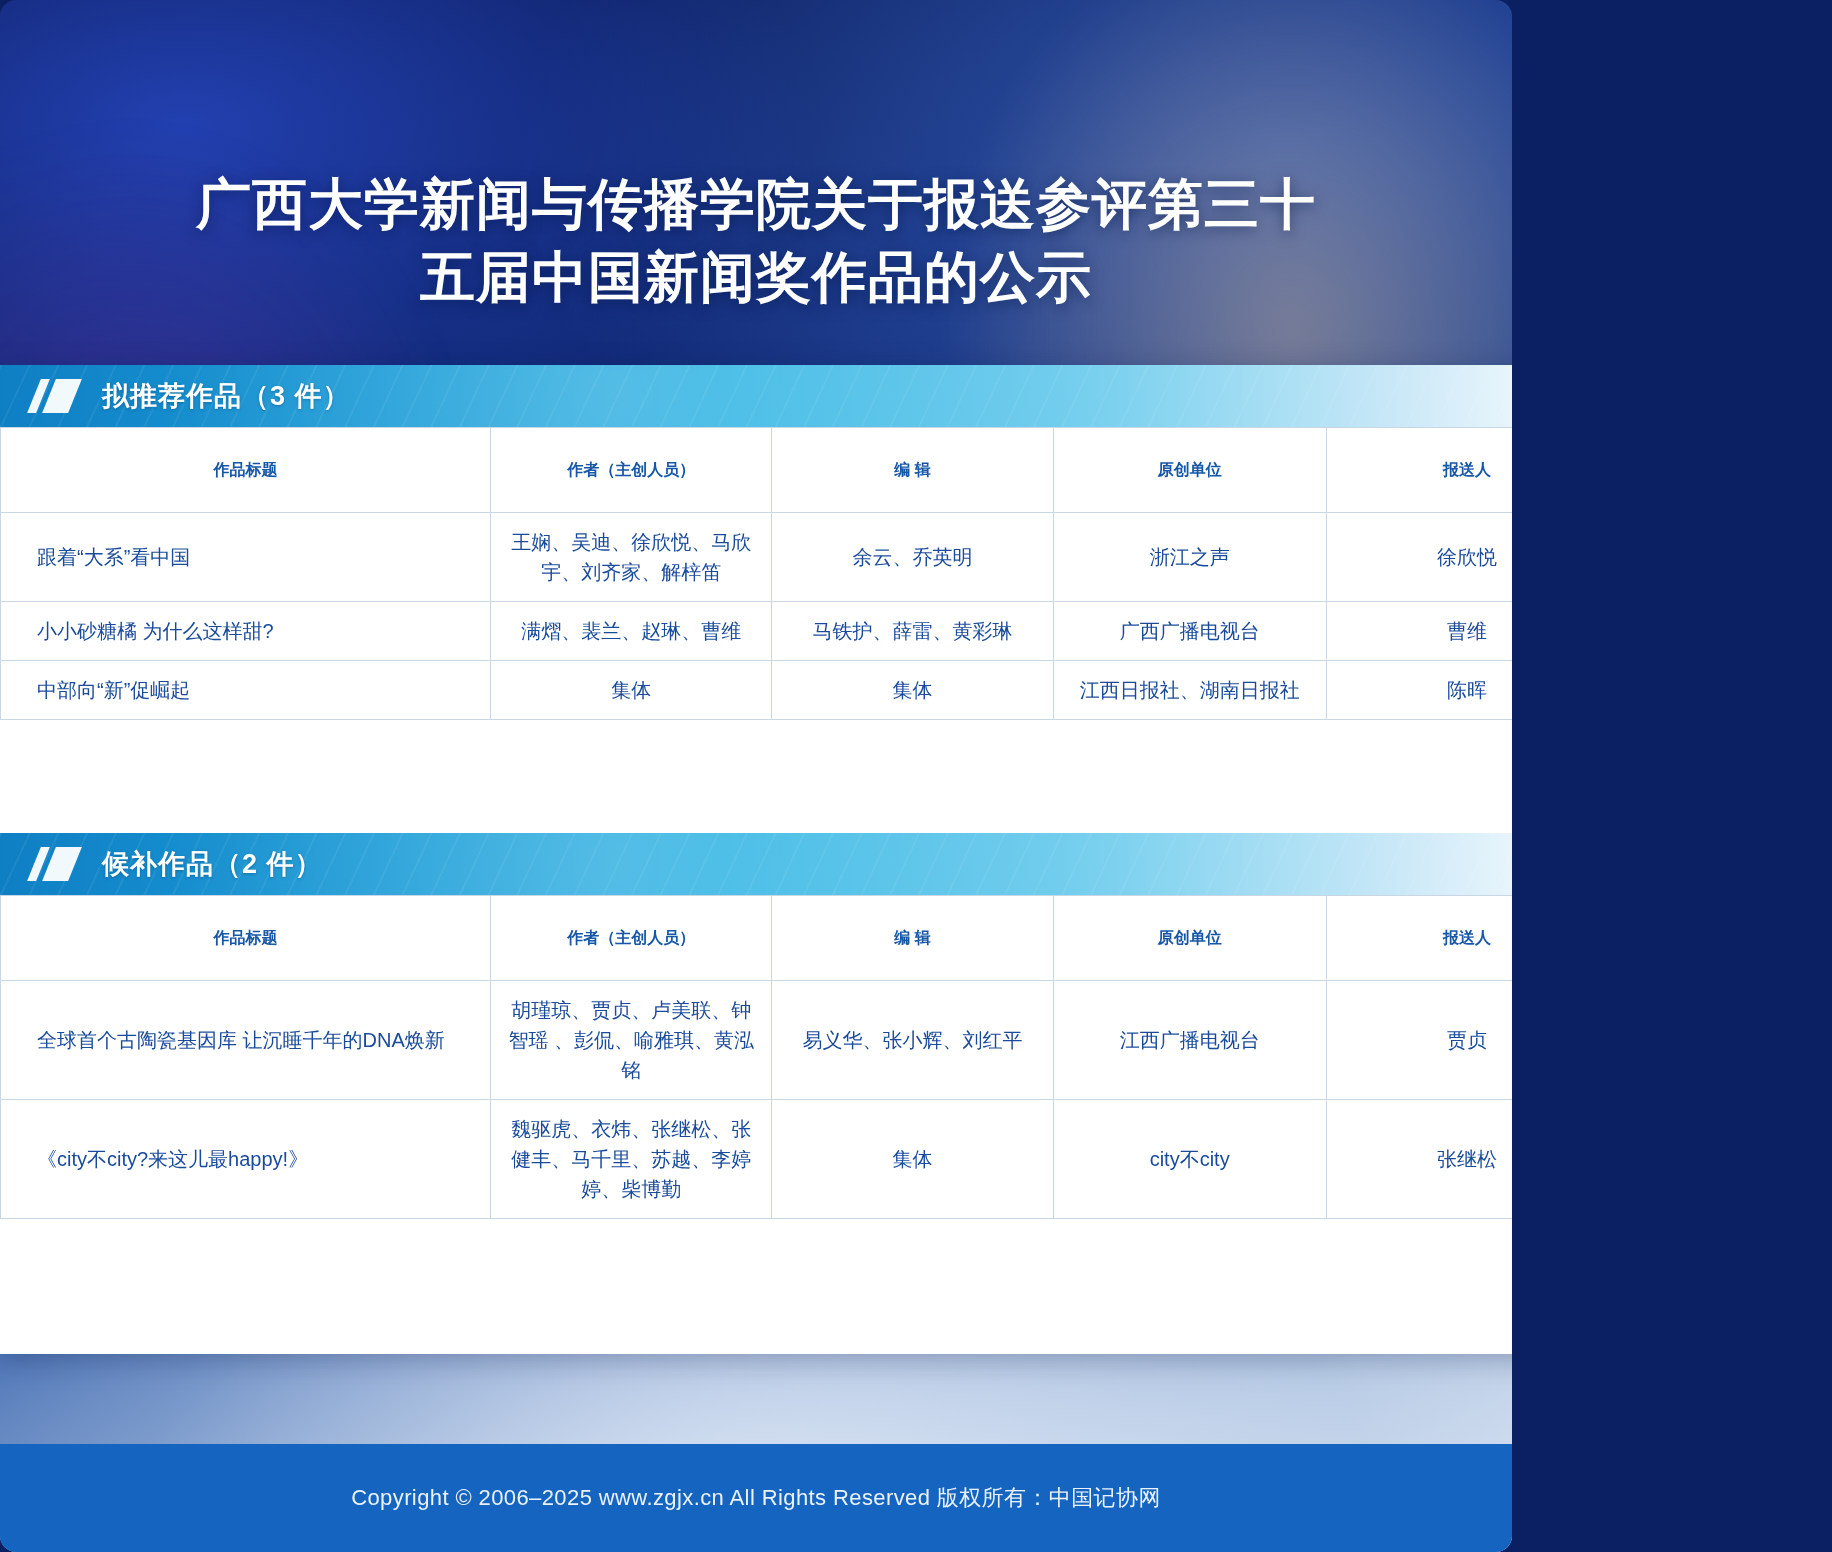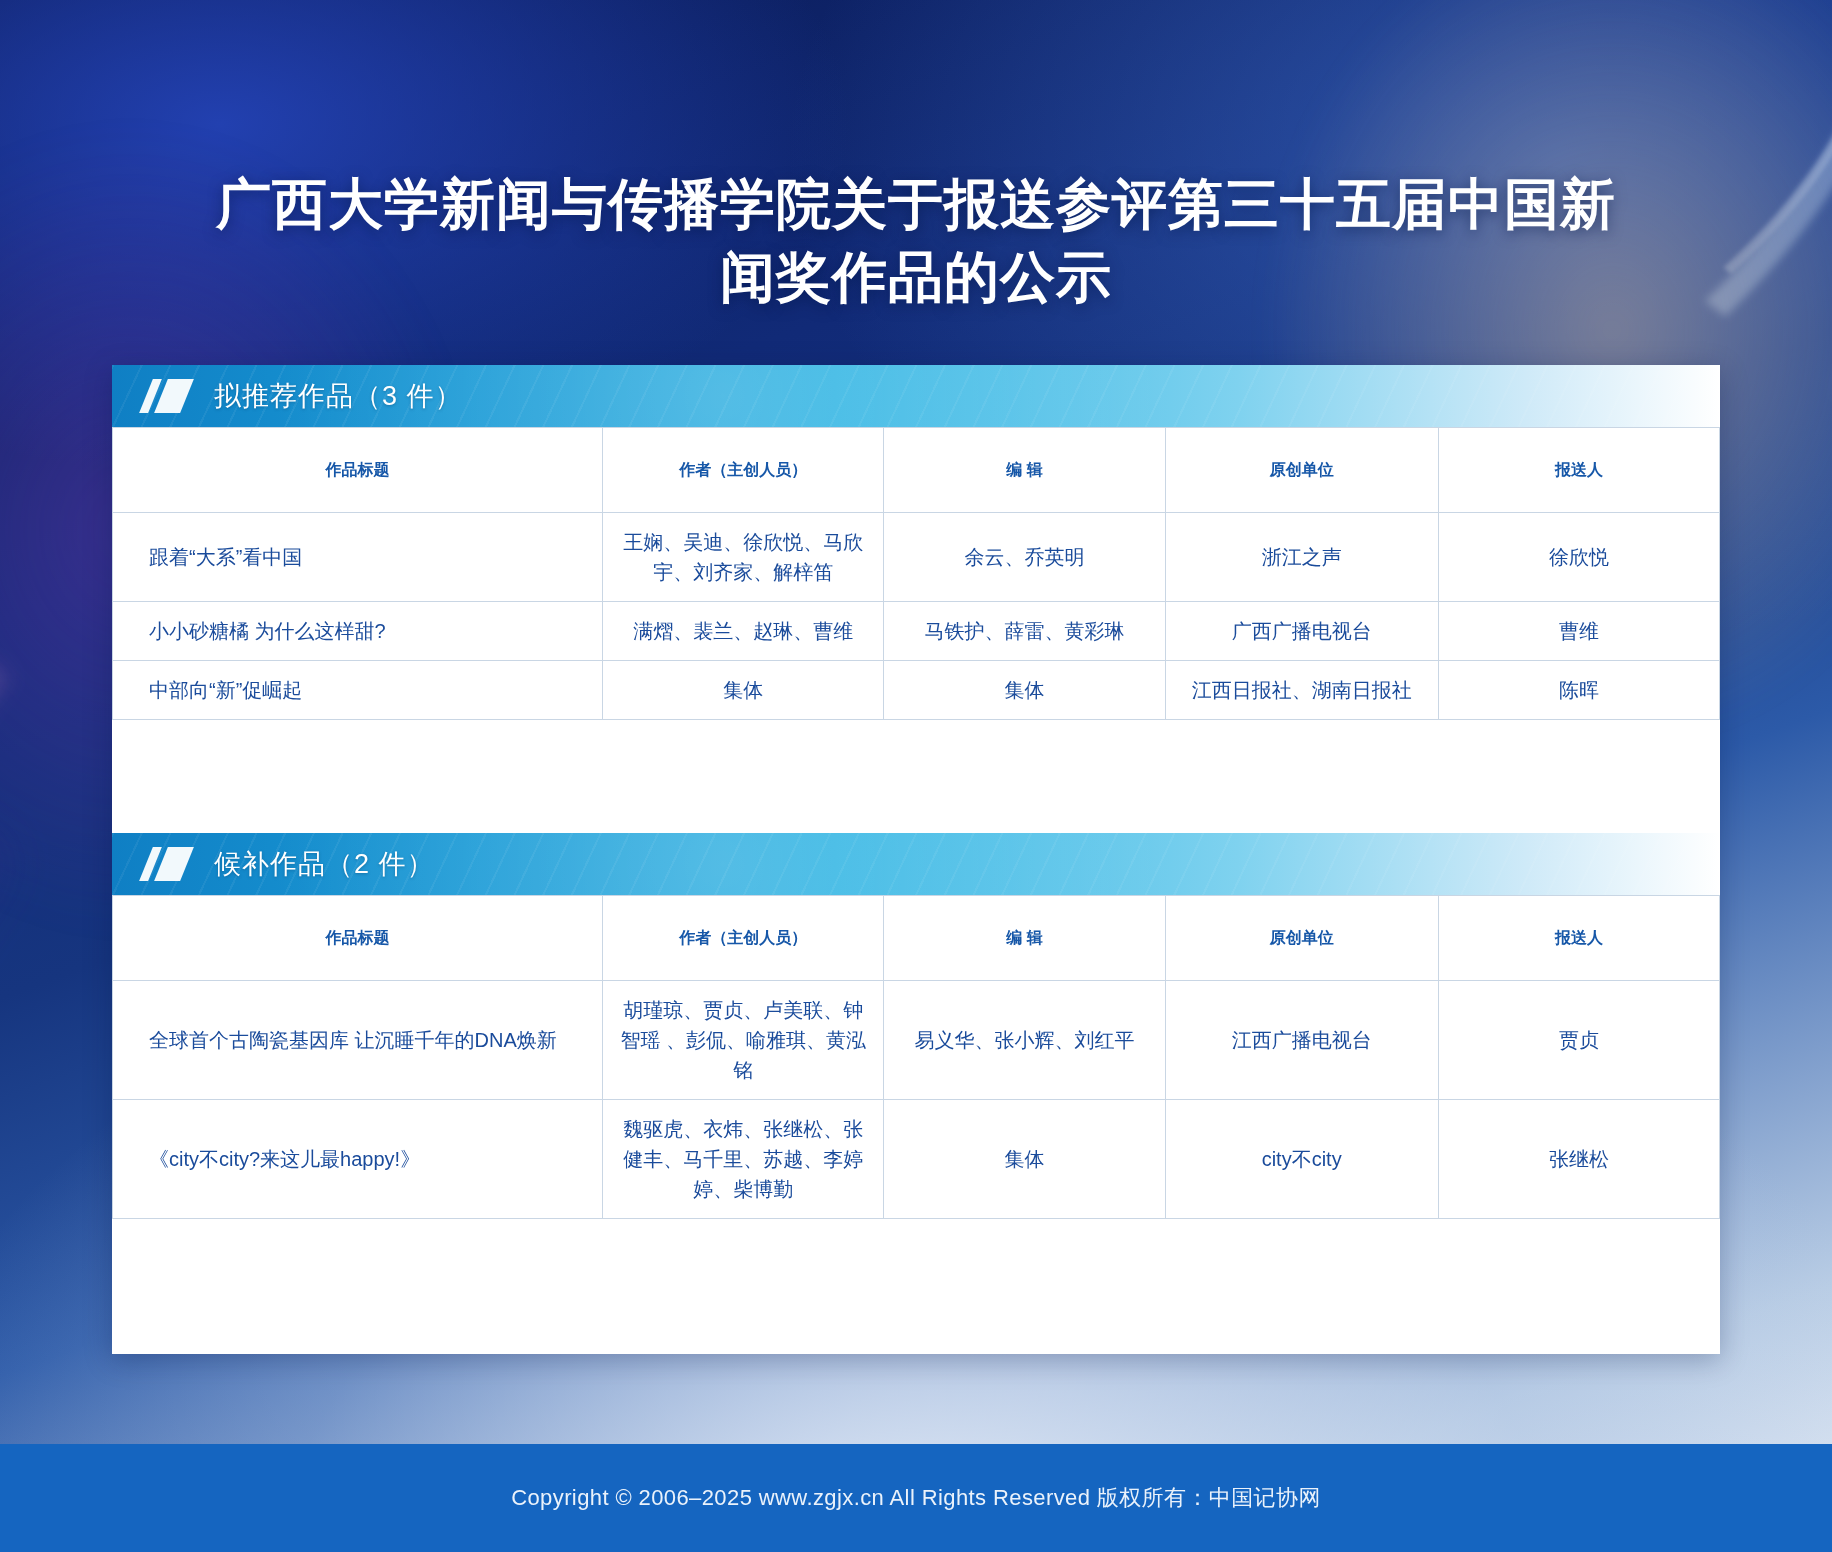--- a/index.html
+++ b/index.html
@@ -9,28 +9,29 @@
   body {
     width: 1832px;
     height: 1552px;
     font-family: "Liberation Sans", sans-serif;
     background: #0b1f63;
     overflow: hidden;
   }
 
   .page {
     position: relative;
-    width: 1832px;
+    width: 1512px;
     height: 1552px;
     overflow: hidden;
     background:
       radial-gradient(ellipse 900px 500px at 12% 8%, rgba(38,70,190,0.85) 0%, rgba(16,30,96,0.0) 70%),
       radial-gradient(ellipse 1100px 700px at 85% 10%, rgba(70,120,210,0.55) 0%, rgba(16,30,96,0.0) 70%),
       radial-gradient(ellipse 1400px 900px at 50% 100%, rgba(228,236,248,0.95) 0%, rgba(180,200,230,0.35) 45%, rgba(20,36,105,0.0) 75%),
       linear-gradient(160deg, #0a1a55 0%, #112a77 28%, #16357f 45%, #2c5aa8 62%, #b9cde5 88%, #e8eef7 100%);
+    border-radius: 16px;
   }
 
   
   .arc {
     position: absolute;
     border-radius: 50%;
     border-style: solid;
     border-color: transparent;
     pointer-events: none;
   }
@@ -142,21 +143,21 @@
     transform: skewX(-22deg);
   }
   .flag-icon span.s1 { left: 0; width: 9px; opacity: 0.95; }
   .flag-icon span.s2 { left: 15px; width: 26px; opacity: 0.95; }
 
   .section-title {
     position: relative;
     z-index: 2;
     color: #ffffff;
     font-size: 27px;
-    font-weight: normal;
+    font-weight: bold;
     letter-spacing: 1px;
     text-shadow: 0 1px 3px rgba(0,50,90,0.35);
   }
 
   table {
     width: 100%;
     border-collapse: collapse;
     table-layout: fixed;
   }
   th, td {

